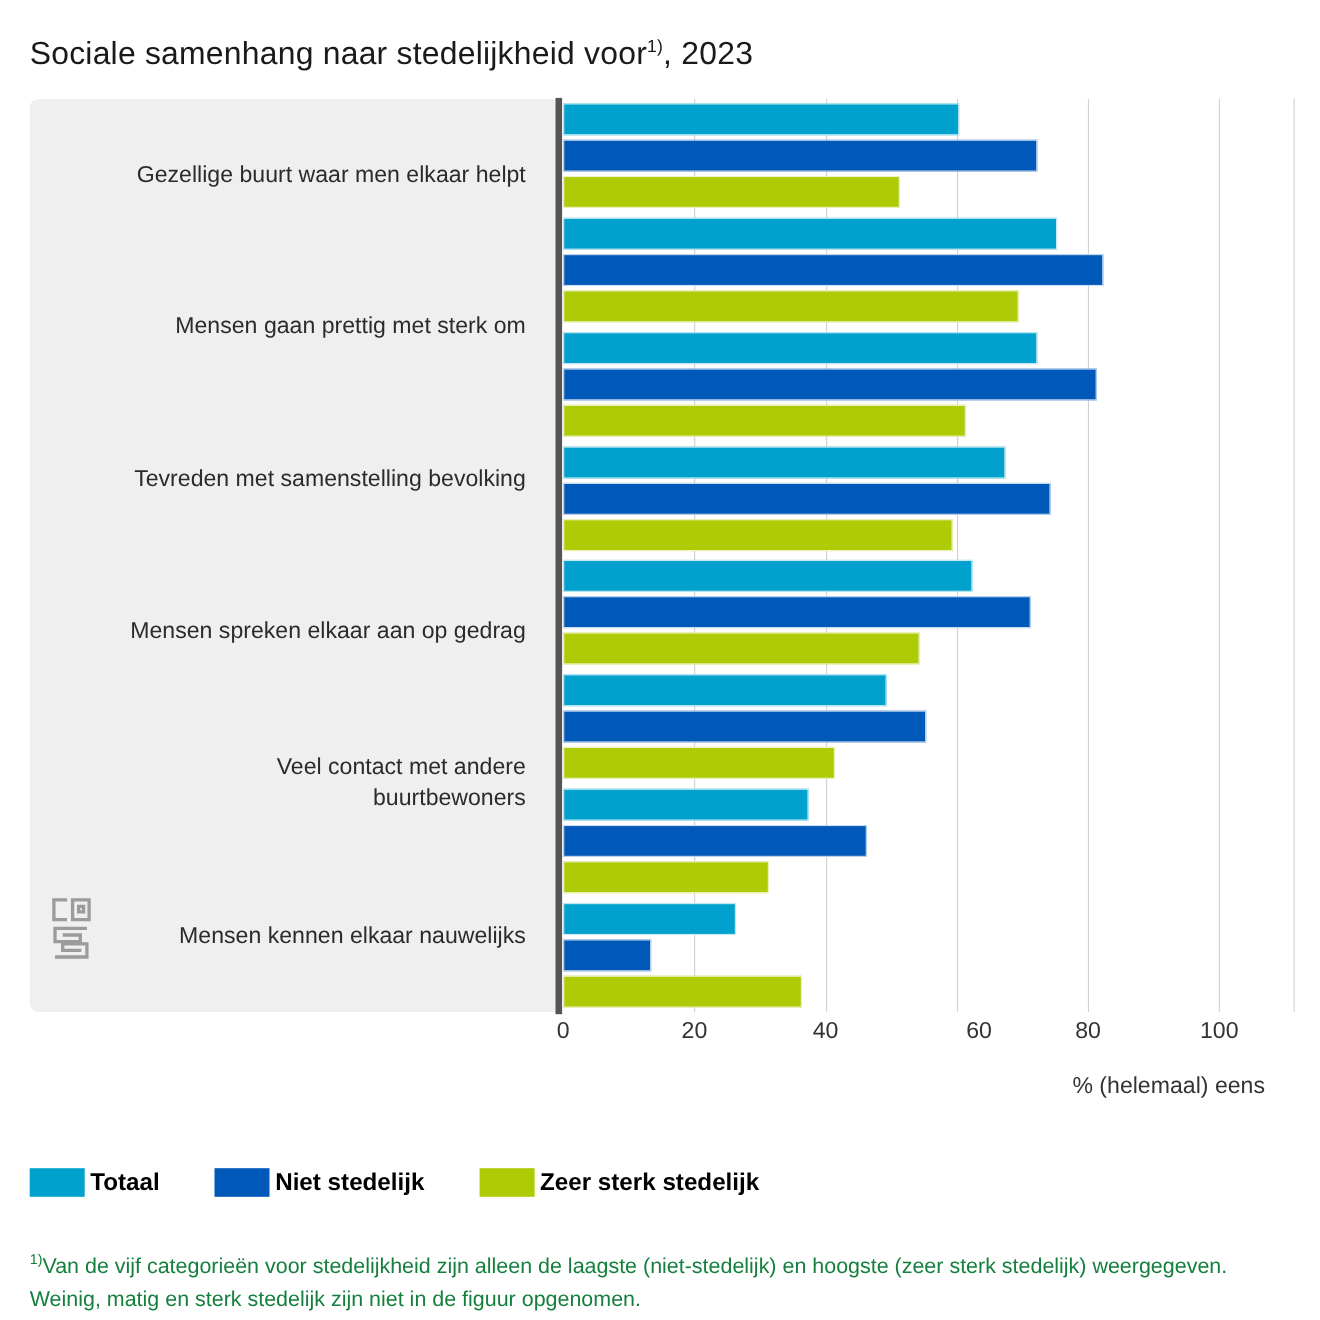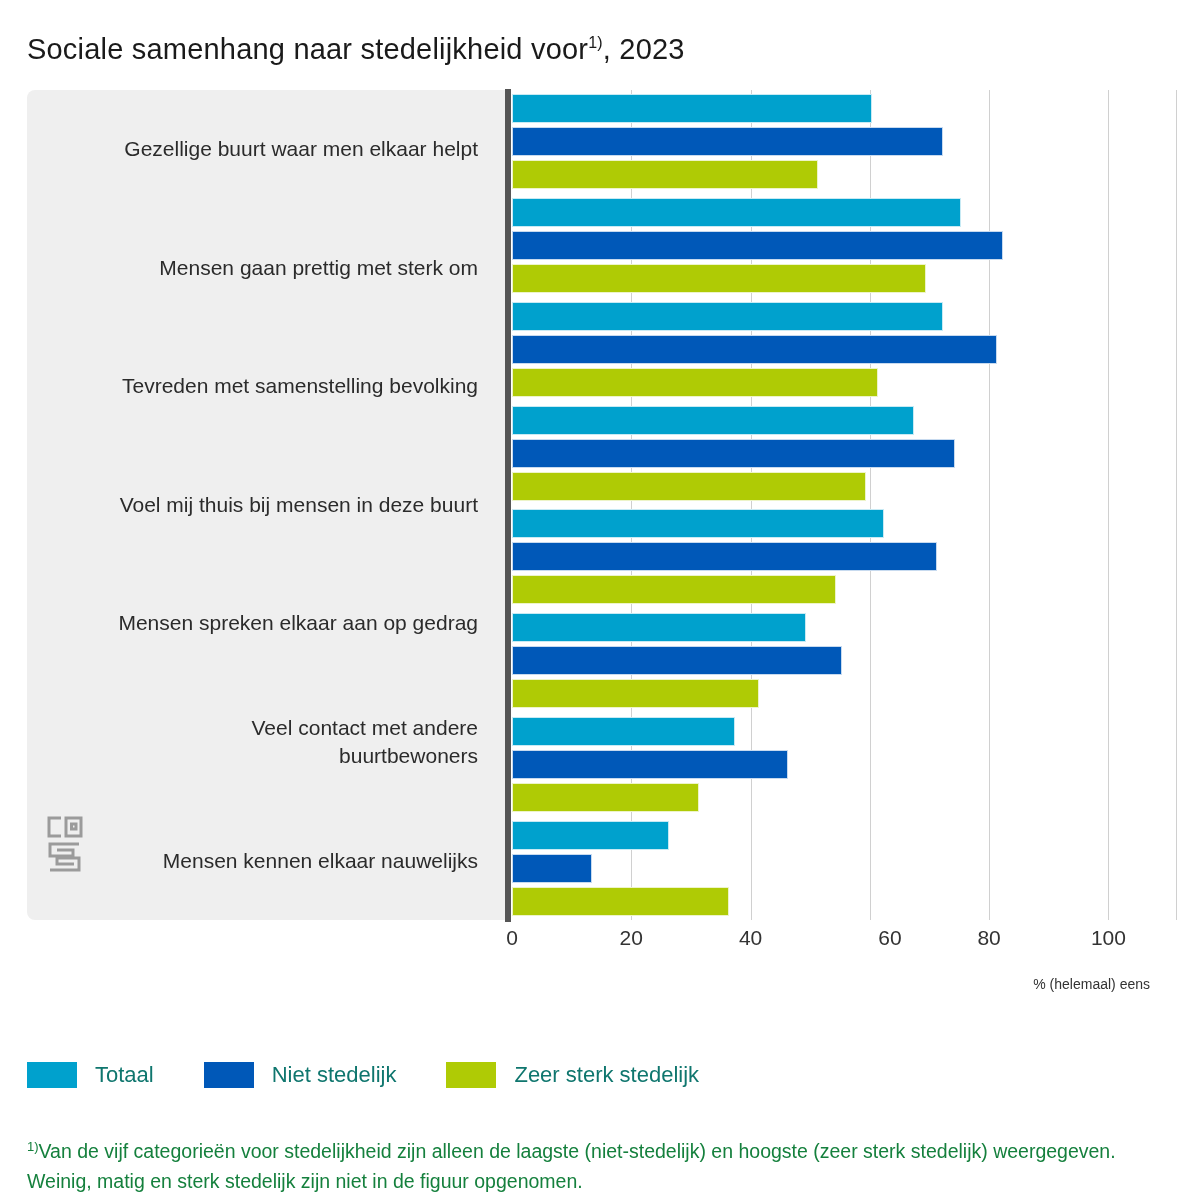--- a/index.html
+++ b/index.html
@@ -19,26 +19,26 @@
 
   .plot{position:absolute;left:485px;top:0;width:665px;height:830px;}
   .gridline{position:absolute;top:0;width:1px;height:830px;background:#d0d0d0;}
   .plot-right-border{position:absolute;top:0;right:0;width:1px;height:830px;background:#d0d0d0;}
   .bar-rows{position:absolute;left:0;top:0;width:665px;height:830px;display:flex;flex-direction:column;}
   .bar-row{flex:1;display:flex;flex-direction:column;justify-content:center;gap:4px;}
   .bar{height:27px;border:1px solid rgba(255,255,255,.78);box-sizing:content-box;}
 
   .x-ticks{position:absolute;left:512px;top:926px;width:665px;height:30px;}
   .x-tick{position:absolute;transform:translateX(-50%);font-size:21px;color:#333;}
-  .x-axis-label{position:absolute;left:512px;top:976px;width:638px;text-align:right;font-size:14px;color:#333;}
+  .x-axis-label{position:absolute;left:512px;top:976px;width:638px;text-align:right;font-size:21px;color:#333;}
 
   .legend{position:absolute;left:27px;top:1062px;display:flex;align-items:center;gap:50px;}
   .legend-item{display:flex;align-items:center;}
   .legend-swatch{width:50px;height:26px;display:inline-block;}
-  .legend-label{margin-left:18px;font-size:22px;color:#0f766e;}
+  .legend-label{margin-left:5px;font-size:22px;color:#000000;font-weight:bold;}
 
   .footnote{position:absolute;left:27px;top:1116px;width:1128px;font-size:19.5px;line-height:1.58;color:#15803d;}
   .footnote sup{font-size:13px;line-height:0;}
 
   .cbs-logo{position:absolute;left:18px;top:724px;width:40px;height:60px;}
 </style>
 </head>
 <body>
 
 <div class="page">
@@ -49,23 +49,20 @@
     <div class="label-panel"></div>
     <div class="labels" id="labels">
         <div class="label-row">
           <span>Gezellige buurt waar men elkaar helpt</span>
         </div>
         <div class="label-row">
           <span>Mensen gaan prettig met sterk om</span>
         </div>
         <div class="label-row">
           <span>Tevreden met samenstelling bevolking</span>
-        </div>
-        <div class="label-row">
-          <span>Voel mij thuis bij mensen in deze buurt</span>
         </div>
         <div class="label-row">
           <span>Mensen spreken elkaar aan op gedrag</span>
         </div>
         <div class="label-row">
           <span>Veel contact met andere
 buurtbewoners</span>
         </div>
         <div class="label-row">
           <span>Mensen kennen elkaar nauwelijks</span>

